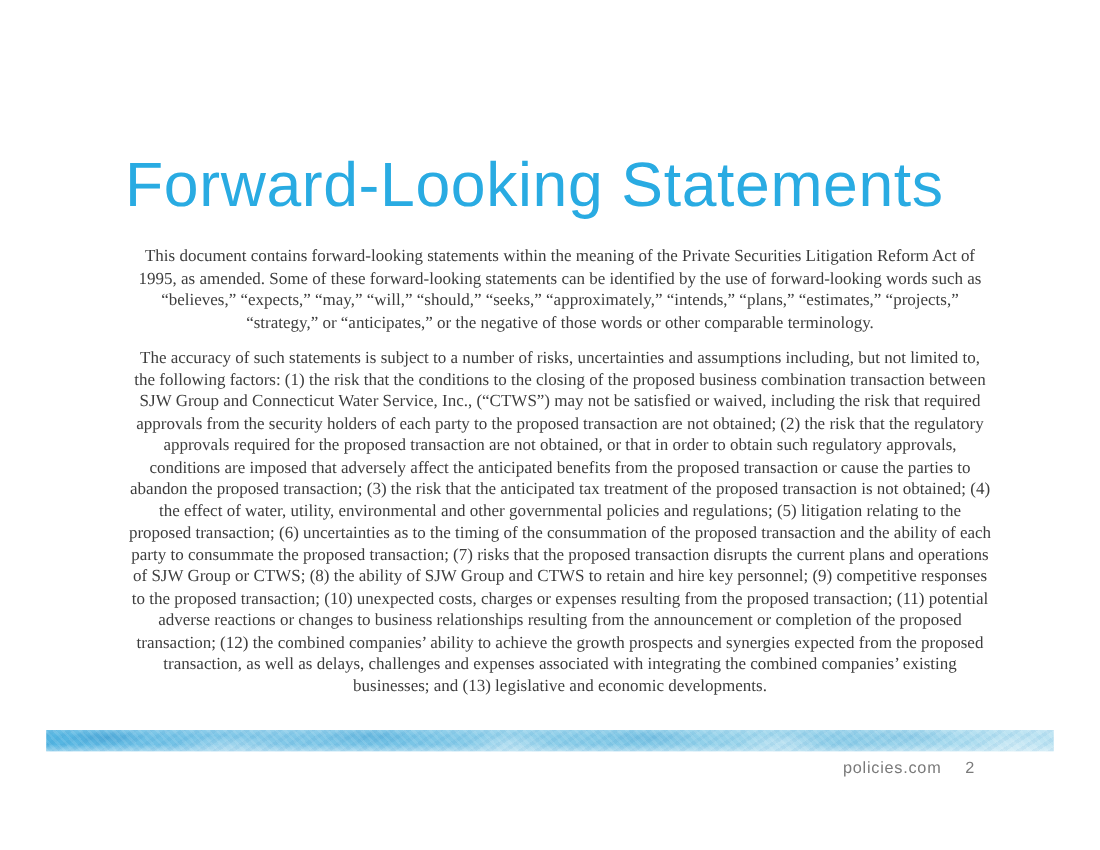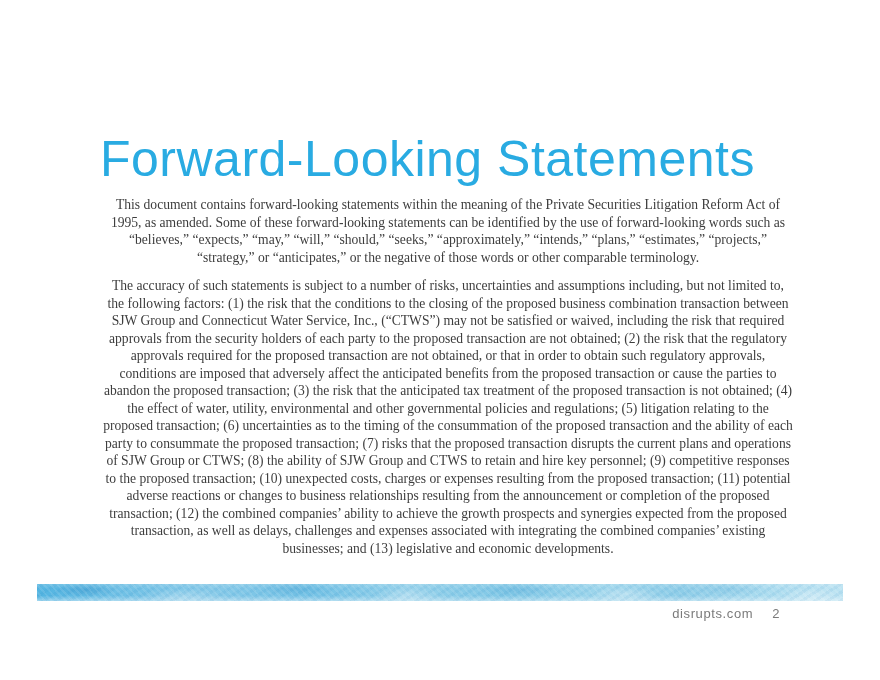--- a/index.html
+++ b/index.html
@@ -11,21 +11,21 @@
     position: relative;
     width: 880px;
     height: 680px;
     background: #ffffff;
     overflow: hidden;
     font-family: "Liberation Serif", serif;
   }
   .slide-title {
     position: absolute;
     left: 100px;
-    top: 96px;
+    top: 85px;
     font-family: "Liberation Sans", sans-serif;
     font-weight: 400;
     font-size: 50px;
     letter-spacing: 0.5px;
     color: var(--title-color, #29abe2);
     white-space: nowrap;
   }
   .body-text {
     position: absolute;
     left: 103px;
@@ -93,17 +93,17 @@
   <h1 class="slide-title">Forward-Looking Statements</h1>
 
   <div class="body-text">
     <p>This document contains forward-looking statements within the meaning of the Private Securities Litigation Reform Act of 1995, as amended. Some of these forward-looking statements can be identified by the use of forward-looking words such as “believes,” “expects,” “may,” “will,” “should,” “seeks,” “approximately,” “intends,” “plans,” “estimates,” “projects,” “strategy,” or “anticipates,” or the negative of those words or other comparable terminology.</p>
     <p>The accuracy of such statements is subject to a number of risks, uncertainties and assumptions including, but not limited to, the following factors: (1) the risk that the conditions to the closing of the proposed business combination transaction between SJW Group and Connecticut Water Service, Inc., (“CTWS”) may not be satisfied or waived, including the risk that required approvals from the security holders of each party to the proposed transaction are not obtained; (2) the risk that the regulatory approvals required for the proposed transaction are not obtained, or that in order to obtain such regulatory approvals, conditions are imposed that adversely affect the anticipated benefits from the proposed transaction or cause the parties to abandon the proposed transaction; (3) the risk that the anticipated tax treatment of the proposed transaction is not obtained; (4) the effect of water, utility, environmental and other governmental policies and regulations; (5) litigation relating to the proposed transaction; (6) uncertainties as to the timing of the consummation of the proposed transaction and the ability of each party to consummate the proposed transaction; (7) risks that the proposed transaction disrupts the current plans and operations of SJW Group or CTWS; (8) the ability of SJW Group and CTWS to retain and hire key personnel; (9) competitive responses to the proposed transaction; (10) unexpected costs, charges or expenses resulting from the proposed transaction; (11) potential adverse reactions or changes to business relationships resulting from the announcement or completion of the proposed transaction; (12) the combined companies’ ability to achieve the growth prospects and synergies expected from the proposed transaction, as well as delays, challenges and expenses associated with integrating the combined companies’ existing businesses; and (13) legislative and economic developments.</p>
   </div>
 
   <div class="watercolor-bar"></div>
 
   <div class="footer">
-    <span>disrupts.com</span>
+    <span>policies.com</span>
     <span>2</span>
   </div>
 
 </div>
 
 </body></html>

